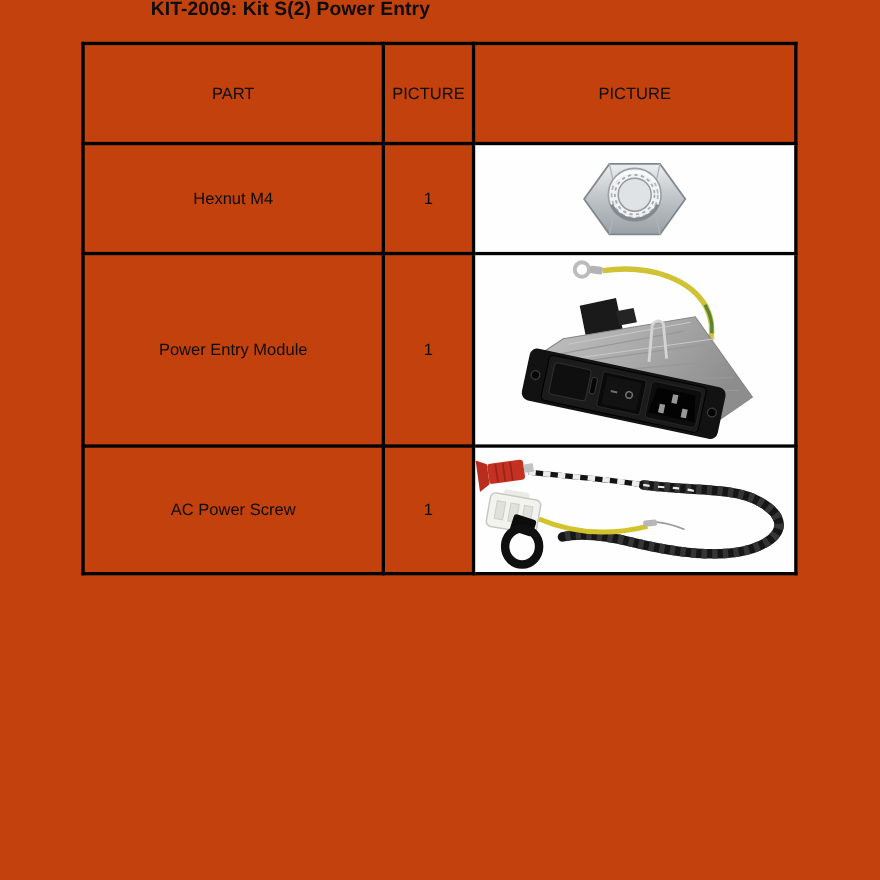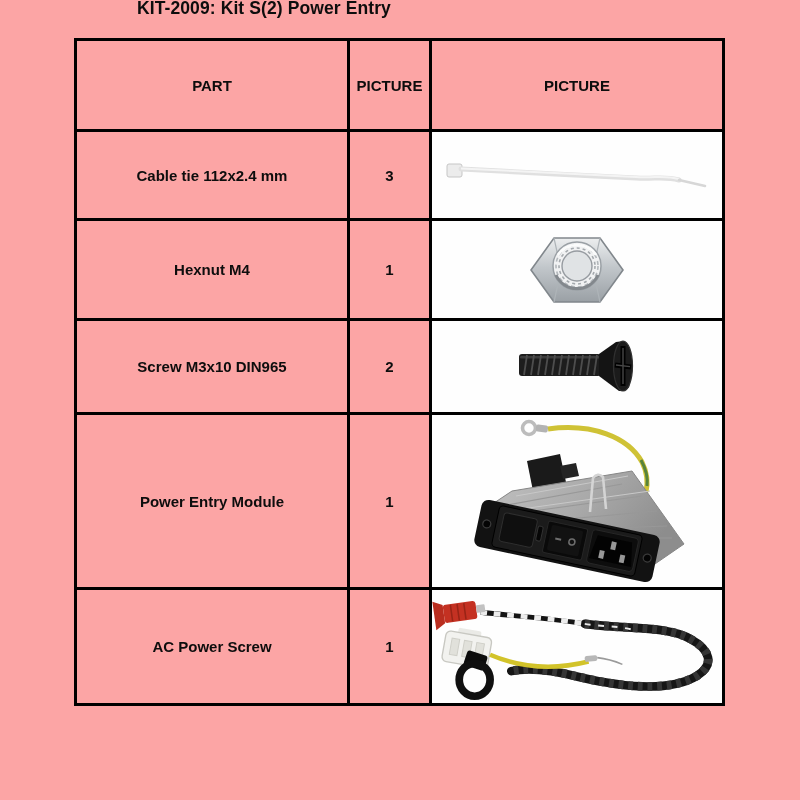--- a/index.html
+++ b/index.html
@@ -1,23 +1,23 @@
 <!DOCTYPE html>
 <html><head>
 <meta charset="utf-8">
 <style>
   html,body{margin:0;padding:0;background:#ffffff;}
-  .page{position:relative;width:800px;height:800px;background:#fca5a5;overflow:hidden;
+  .page{position:relative;width:800px;height:800px;background:#c2410c;overflow:hidden;
         font-family:"Liberation Sans",sans-serif;color:#111;}
   .title{position:absolute;left:137px;top:-2px;margin:0;font-size:17.5px;font-weight:bold;
          letter-spacing:0.1px;color:#0d0d0d;}
   table.kit{position:absolute;left:74px;top:38px;width:648px;border-collapse:collapse;
             table-layout:fixed;}
   table.kit th, table.kit td{border:3px solid #000;text-align:center;vertical-align:middle;
-            font-weight:bold;font-size:15px;color:#0d0d0d;padding:0;}
+            font-weight:normal;font-size:15px;color:#0d0d0d;padding:0;}
   tr.hdr{height:91px;}
   tr.r0{height:89px;} tr.r1{height:94px;} tr.r2{height:100px;}
   tr.r3{height:94px;} tr.r4{height:175px;} tr.r5{height:116px;}
   td.pic{background:#fefefe;}
   td.pic svg{display:block;margin:0 auto;}
 </style>
 </head>
 <body>
 
 <div class="page">
@@ -32,32 +32,20 @@
     </colgroup>
     <thead>
       <tr class="hdr">
         <th>PART</th>
         <th>PICTURE</th>
         <th>PICTURE</th>
       </tr>
     </thead>
     <tbody>
 
-      <tr class="r0">
-        <td>Cable tie 112x2.4 mm</td>
-        <td>3</td>
-        <td class="pic">
-          <svg width="272" height="48" viewBox="0 0 272 48">
-            <rect x="6" y="13" width="15" height="13" rx="2" fill="#ececec" stroke="#c6c6c6"></rect>
-            <path d="M 20 18 C 70 21 140 24 195 27 C 215 28 224 25 238 29" stroke="#e0e0e0" stroke-width="5" fill="none" stroke-linecap="round"></path>
-            <path d="M 20 17.5 C 70 20 140 23 195 26 C 215 27 224 24 238 28" stroke="#f4f4f4" stroke-width="2" fill="none"></path>
-            <path d="M 238 29 L 264 35" stroke="#d7d7d7" stroke-width="2.6" stroke-linecap="round"></path>
-          </svg>
-        </td>
-      </tr>
 
 
       <tr class="r2">
         <td>Hexnut M4</td>
         <td>1</td>
         <td class="pic">
           <svg width="100" height="80" viewBox="0 0 100 80">
             <defs>
               <linearGradient id="nutg" x1="0" y1="0" x2="0" y2="1">
                 <stop offset="0" stop-color="#eceeef"></stop>
@@ -70,37 +58,20 @@
             <circle cx="50" cy="36" r="24" fill="#f1f2f3" stroke="#9aa0a5" stroke-width="1.5"></circle>
             <circle cx="50" cy="36" r="21" fill="none" stroke="#b3b8bc" stroke-width="1.6" stroke-dasharray="4 3"></circle>
             <circle cx="50" cy="36" r="18" fill="none" stroke="#a5aaae" stroke-width="1.6" stroke-dasharray="3 3"></circle>
             <circle cx="50" cy="36" r="15" fill="#e0e3e5" stroke="#969ba0" stroke-width="1.4"></circle>
             <path d="M 29 45 A 23 23 0 0 0 71 45" stroke="#83888d" stroke-width="3" fill="none"></path>
             <path d="M 31 25 A 23 23 0 0 1 69 25" stroke="#fbfcfc" stroke-width="2.4" fill="none"></path>
           </svg>
         </td>
       </tr>
 
-      <tr class="r3">
-        <td>Screw M3x10 DIN965</td>
-        <td>2</td>
-        <td class="pic">
-          <svg width="128" height="60" viewBox="0 0 128 60">
-            <rect x="6" y="17" width="82" height="22" rx="3" fill="#1d1d1d"></rect>
-            <rect x="7" y="19" width="80" height="2.6" rx="1.3" fill="#3c3c3c"></rect>
-            <path d="M14 18 l-3 20 M21 18 l-3 20 M28 18 l-3 20 M35 18 l-3 20 M42 18 l-3 20 M49 18 l-3 20 M56 18 l-3 20 M63 18 l-3 20 M70 18 l-3 20 M77 18 l-3 20 M84 18 l-3 20" stroke="#4d4d4d" stroke-width="1.8"></path>
-            <path d="M 86 17 L 103 5 Q 112 2.5 114 10 L 117 46 Q 116.5 55 106 54 L 86 39 Z" fill="#141414"></path>
-            <ellipse cx="110" cy="29" rx="9.5" ry="25" fill="#1b1b1b" stroke="#313131" stroke-width="1.2"></ellipse>
-            <path d="M110 9 L110 49" stroke="#000000" stroke-width="5"></path>
-            <path d="M102 28 L118 30" stroke="#000000" stroke-width="5"></path>
-            <path d="M110 11 L110 47" stroke="#474747" stroke-width="1.4"></path>
-            <path d="M103 28 L117 29.6" stroke="#474747" stroke-width="1.4"></path>
-          </svg>
-        </td>
-      </tr>
 
       <tr class="r4">
         <td>Power Entry Module</td>
         <td>1</td>
         <td class="pic">
           <svg width="250" height="170" viewBox="0 0 250 170">
             <defs>
               <linearGradient id="met" x1="0" y1="0" x2="1" y2="0.4">
                 <stop offset="0" stop-color="#c3c3c3"></stop>
                 <stop offset="0.55" stop-color="#a9a9a9"></stop>

